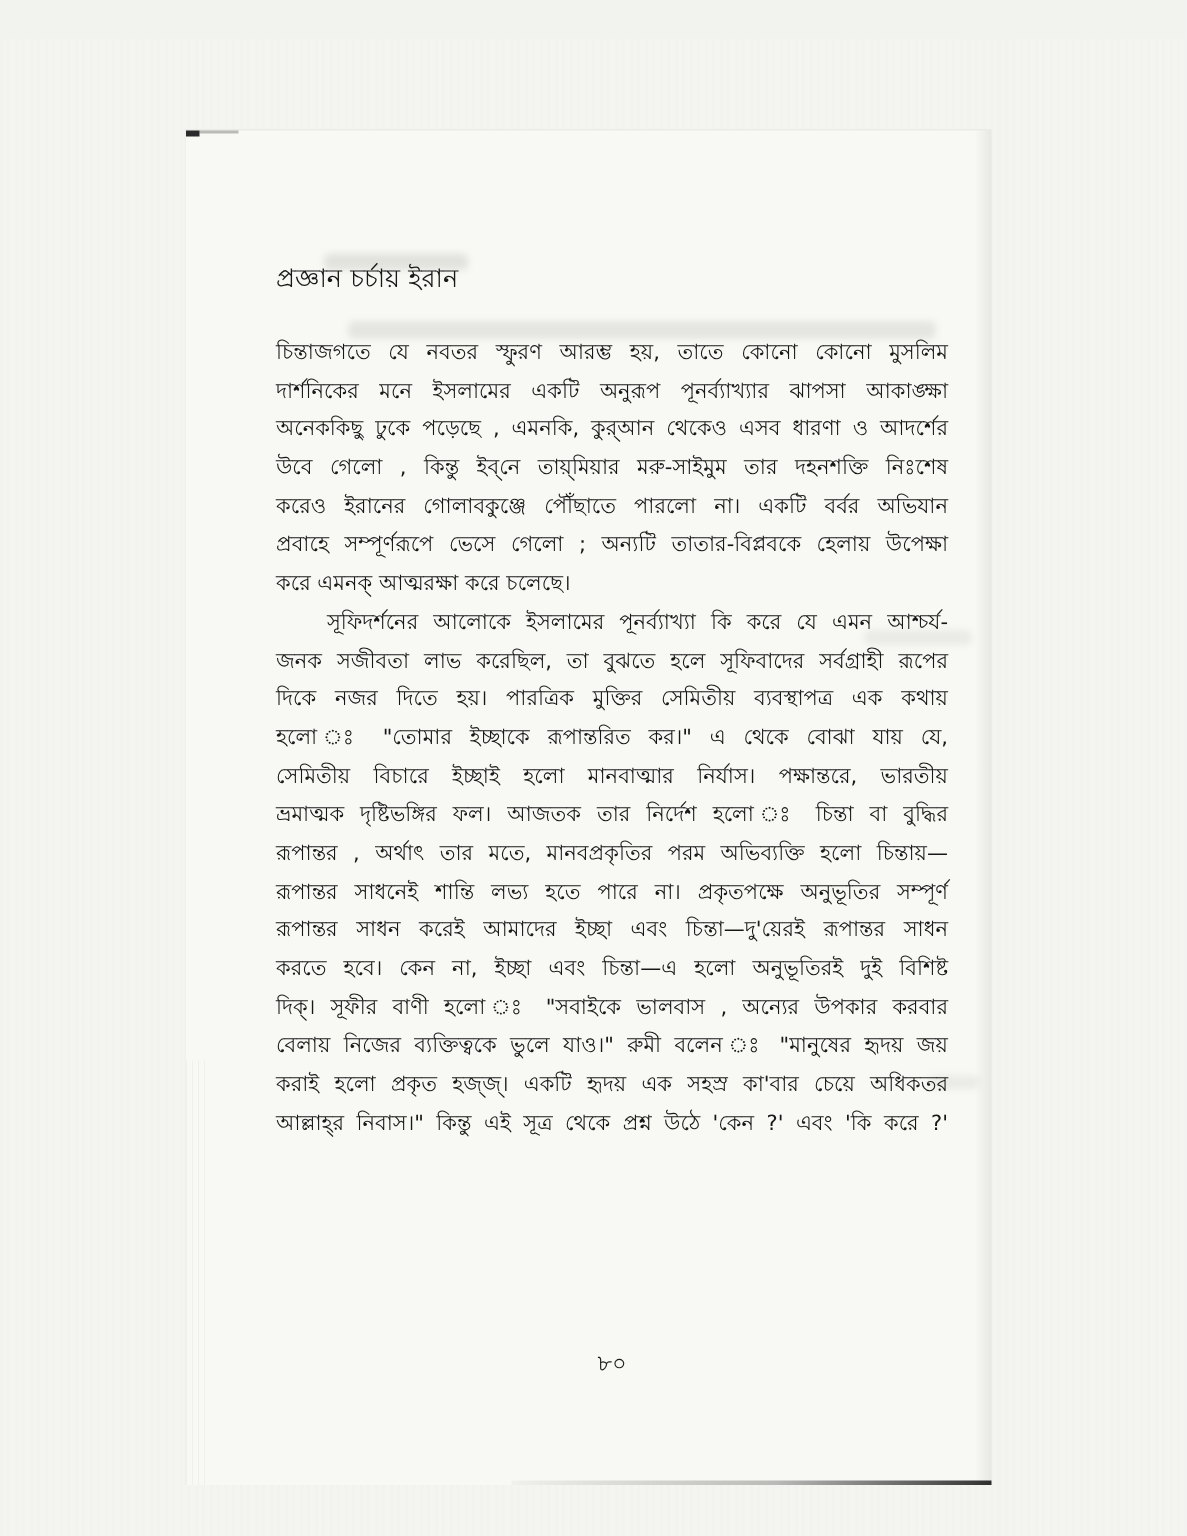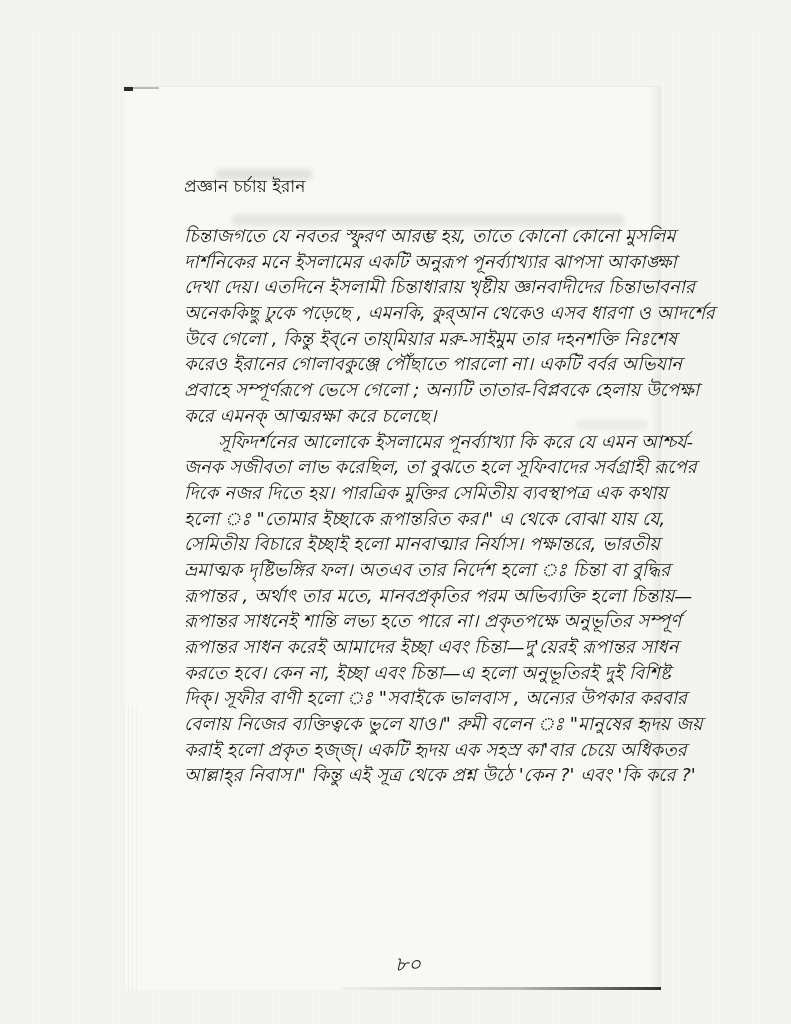--- a/index.html
+++ b/index.html
@@ -104,47 +104,45 @@
     color: #181818;
     white-space: nowrap;
   }
 
   .body-text {
     position: absolute;
     left: 60px;
     top: 136px;
     width: 448px;
     color: #171717;
-    font-size: 18px;
-    font-style: italic;
+    font-size: 14px;
   }
 
   .paragraph { margin: 0; }
 
   .line {
     line-height: 25.7px;
     height: 25.7px;
     text-align: justify;
     text-align-last: justify;
     text-justify: inter-word;
     white-space: nowrap;
     overflow: visible;
   }
   .line.indent { padding-left: 34px; }
   .line.no-justify { text-align-last: left; }
 
   .page-number {
     position: absolute;
     left: 60px;
-    top: 862px;
+    top: 810px;
     width: 448px;
     text-align: center;
-    font-size: 20px;
+    font-size: 15px;
     color: #1c1c1c;
-    font-style: italic;
   }
 </style>
 </head>
 <body>
 
 <div class="scan">
   <div class="sheet">
 
     <div class="corner-mark"></div>
     <div class="edge-right"></div>
@@ -155,34 +153,33 @@
     <div class="smudge s2"></div>
     <div class="smudge s3"></div>
     <div class="smudge s4"></div>
 
     <div class="running-header">প্রজ্ঞান চর্চায় ইরান</div>
 
     <div class="body-text">
         <div class="paragraph">
           <div class="line">চিন্তাজগতে যে নবতর স্ফুরণ আরম্ভ হয়, তাতে কোনো কোনো মুসলিম</div>
           <div class="line">দার্শনিকের মনে ইসলামের একটি অনুরূপ পূনর্ব্যাখ্যার ঝাপসা আকাঙ্ক্ষা</div>
-          <div class="line">দেখা দেয়। এতদিনে ইসলামী চিন্তাধারায় খৃষ্টীয় জ্ঞানবাদীদের চিন্তাভাবনার</div>
           <div class="line">অনেককিছু ঢুকে পড়েছে , এমনকি, কুর্‌আন থেকেও এসব ধারণা ও আদর্শের</div>
           <div class="line">উবে গেলো , কিন্তু ইব্‌নে তায়্‌মিয়ার মরু-সাইমুম তার দহনশক্তি নিঃশেষ</div>
           <div class="line">করেও ইরানের গোলাবকুঞ্জে পৌঁছাতে পারলো না।  একটি বর্বর অভিযান</div>
           <div class="line">প্রবাহে সম্পূর্ণরূপে ভেসে গেলো ; অন্যটি তাতার-বিপ্লবকে হেলায় উপেক্ষা</div>
           <div class="line no-justify">করে এমনক্‌ আত্মরক্ষা করে চলেছে।</div>
         </div>
         <div class="paragraph">
           <div class="line indent">সূফিদর্শনের আলোকে ইসলামের পূনর্ব্যাখ্যা কি করে যে এমন আশ্চর্য-</div>
           <div class="line">জনক সজীবতা লাভ করেছিল, তা বুঝতে হলে সূফিবাদের সর্বগ্রাহী রূপের</div>
           <div class="line">দিকে নজর দিতে হয়।  পারত্রিক মুক্তির সেমিতীয় ব্যবস্থাপত্র এক কথায়</div>
           <div class="line">হলো ঃ "তোমার ইচ্ছাকে রূপান্তরিত কর।"  এ থেকে বোঝা যায় যে,</div>
           <div class="line">সেমিতীয় বিচারে ইচ্ছাই হলো মানবাত্মার নির্যাস।  পক্ষান্তরে, ভারতীয়</div>
-          <div class="line">ভ্রমাত্মক দৃষ্টিভঙ্গির ফল।  অতএব তার নির্দেশ হলো ঃ চিন্তা বা বুদ্ধির</div>
+          <div class="line">ভ্রমাত্মক দৃষ্টিভঙ্গির ফল।  আজতক তার নির্দেশ হলো ঃ চিন্তা বা বুদ্ধির</div>
           <div class="line">রূপান্তর , অর্থাৎ তার মতে, মানবপ্রকৃতির পরম অভিব্যক্তি হলো চিন্তায়—</div>
           <div class="line">রূপান্তর সাধনেই শান্তি লভ্য হতে পারে না।  প্রকৃতপক্ষে অনুভূতির সম্পূর্ণ</div>
           <div class="line">রূপান্তর সাধন করেই আমাদের ইচ্ছা এবং চিন্তা—দু'য়েরই রূপান্তর সাধন</div>
           <div class="line">করতে হবে।  কেন না, ইচ্ছা এবং চিন্তা—এ হলো অনুভূতিরই দুই বিশিষ্ট</div>
           <div class="line">দিক্‌।  সূফীর বাণী হলো ঃ "সবাইকে ভালবাস , অন্যের উপকার করবার</div>
           <div class="line">বেলায় নিজের ব্যক্তিত্বকে ভুলে যাও।"  রুমী বলেন ঃ "মানুষের হৃদয় জয়</div>
           <div class="line">করাই হলো প্রকৃত হজ্জ্‌।  একটি হৃদয় এক সহস্র কা'বার চেয়ে অধিকতর</div>
           <div class="line">আল্লাহ্‌র নিবাস।" কিন্তু এই সূত্র থেকে প্রশ্ন উঠে 'কেন ?'  এবং 'কি করে ?'</div>
         </div>
       </div>

